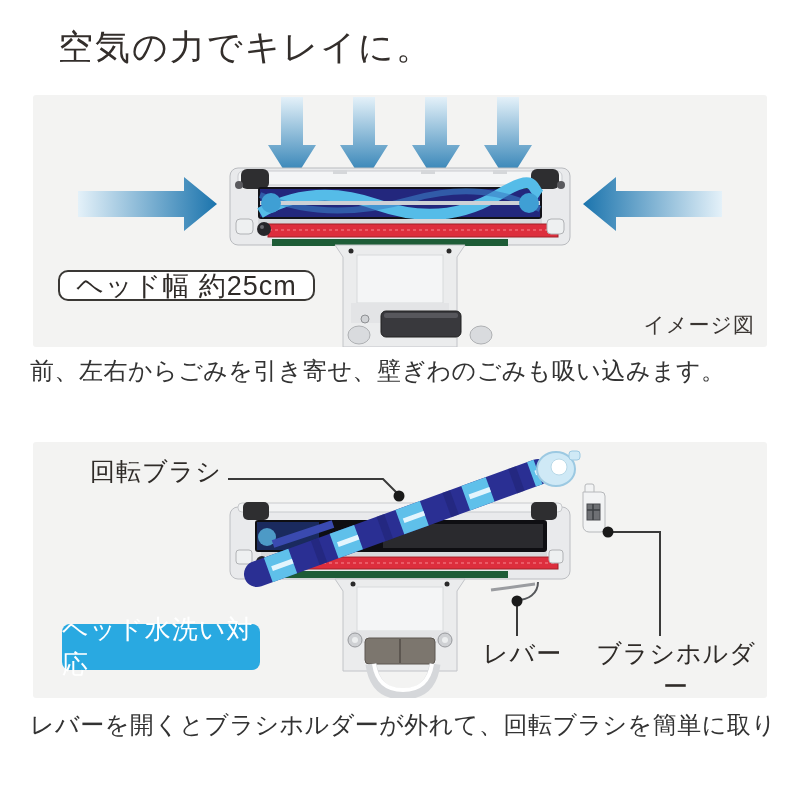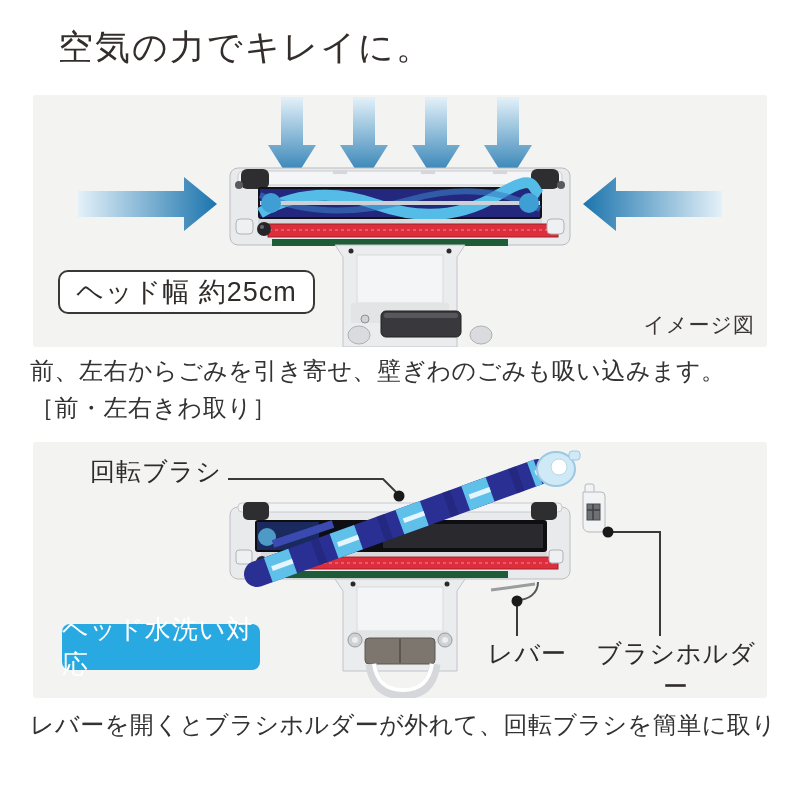--- a/index.html
+++ b/index.html
@@ -26,37 +26,37 @@
   .figure-box{
     position:absolute;left:33px;width:734px;
     background:var(--box-background);
     border-radius:3px;
   }
   #figure1{top:95px;height:252px;}
   #figure2{top:442px;height:256px;}
   .fig-svg{position:absolute;left:0;top:0;}
   .head-width-label{
     position:absolute;left:25px;top:175px;
-    width:257px;height:44px;
+    width:257px;height:31px;
     background:#ffffff;
     border:2px solid #3a3835;
     border-radius:10px;
     display:flex;align-items:center;justify-content:center;
     font-size:27px;font-weight:500;color:#2f2b28;letter-spacing:1px;
   }
   .image-note{
     position:absolute;right:12px;bottom:8px;
     font-size:21px;color:#3a3532;letter-spacing:1px;margin-top:35px;
   }
   .fig-label{
     position:absolute;
     font-size:25px;color:#2f2b28;font-weight:500;letter-spacing:1px;text-align:center;
   }
   #rotating-brush-label{left:57px;top:13px;}
-  #lever-label{left:450px;top:195px;width:84px;text-align:right;}
+  #lever-label{left:450px;top:195px;width:84px;text-align:left;}
   #brush-holder-label{left:552px;top:195px;width:182px;text-align:center;}
   .wash-badge{
     position:absolute;left:29px;top:182px;
     width:198px;height:46px;
     background:var(--badge-blue);
     border-radius:8px;
     display:flex;align-items:center;justify-content:center;
     color:#ffffff;font-size:26px;font-weight:500;letter-spacing:1px;
   }
   .para{
@@ -147,21 +147,20 @@
   </svg>
 
   <div class="head-width-label">
     <span>ヘッド幅 約25cm</span>
   </div>
   <div class="image-note">イメージ図</div>
 </div>
 
 <div class="para" id="para1">
   <div>前、左右からごみを引き寄せ、壁ぎわのごみも吸い込みます。</div>
-  <div>［前・左右きわ取り］</div>
 </div>
 
 <div class="figure-box" id="figure2">
   <svg class="fig-svg" width="734" height="256" viewBox="0 0 734 256">
 
     <g>
       <rect x="197" y="65" width="340" height="72" rx="8" fill="#e9eaec" stroke="#bcbec2"></rect>
       <rect x="205" y="61" width="324" height="9" rx="4" fill="#f2f3f4" stroke="#c8cacd"></rect>
       <rect x="210" y="60" width="26" height="18" rx="5" fill="#2e2e30"></rect>
       <rect x="498" y="60" width="26" height="18" rx="5" fill="#2e2e30"></rect>

